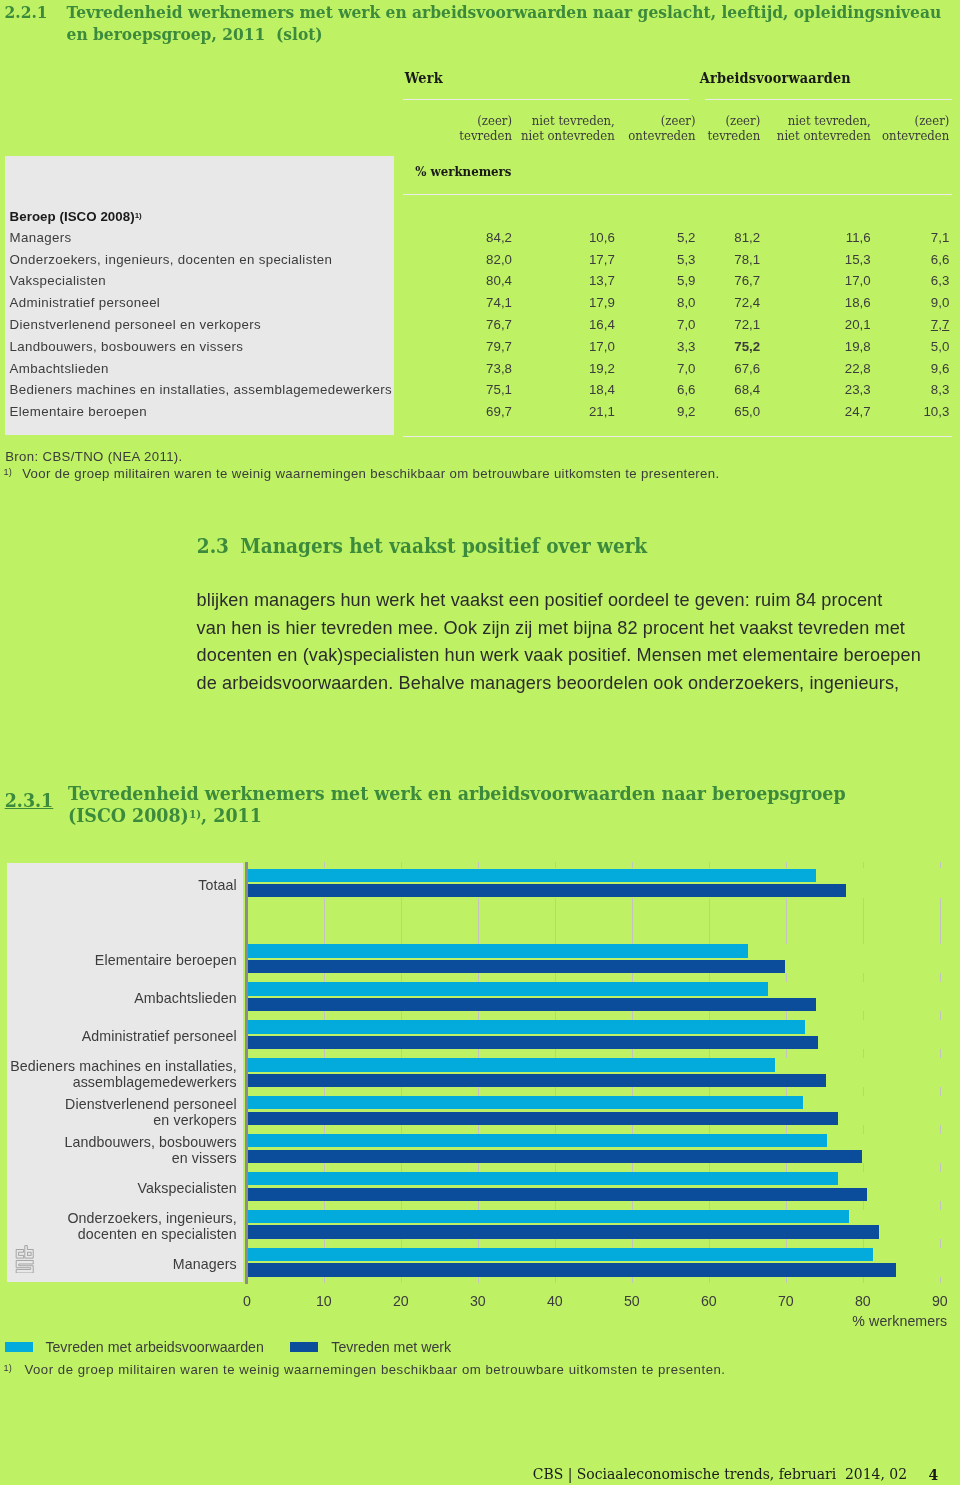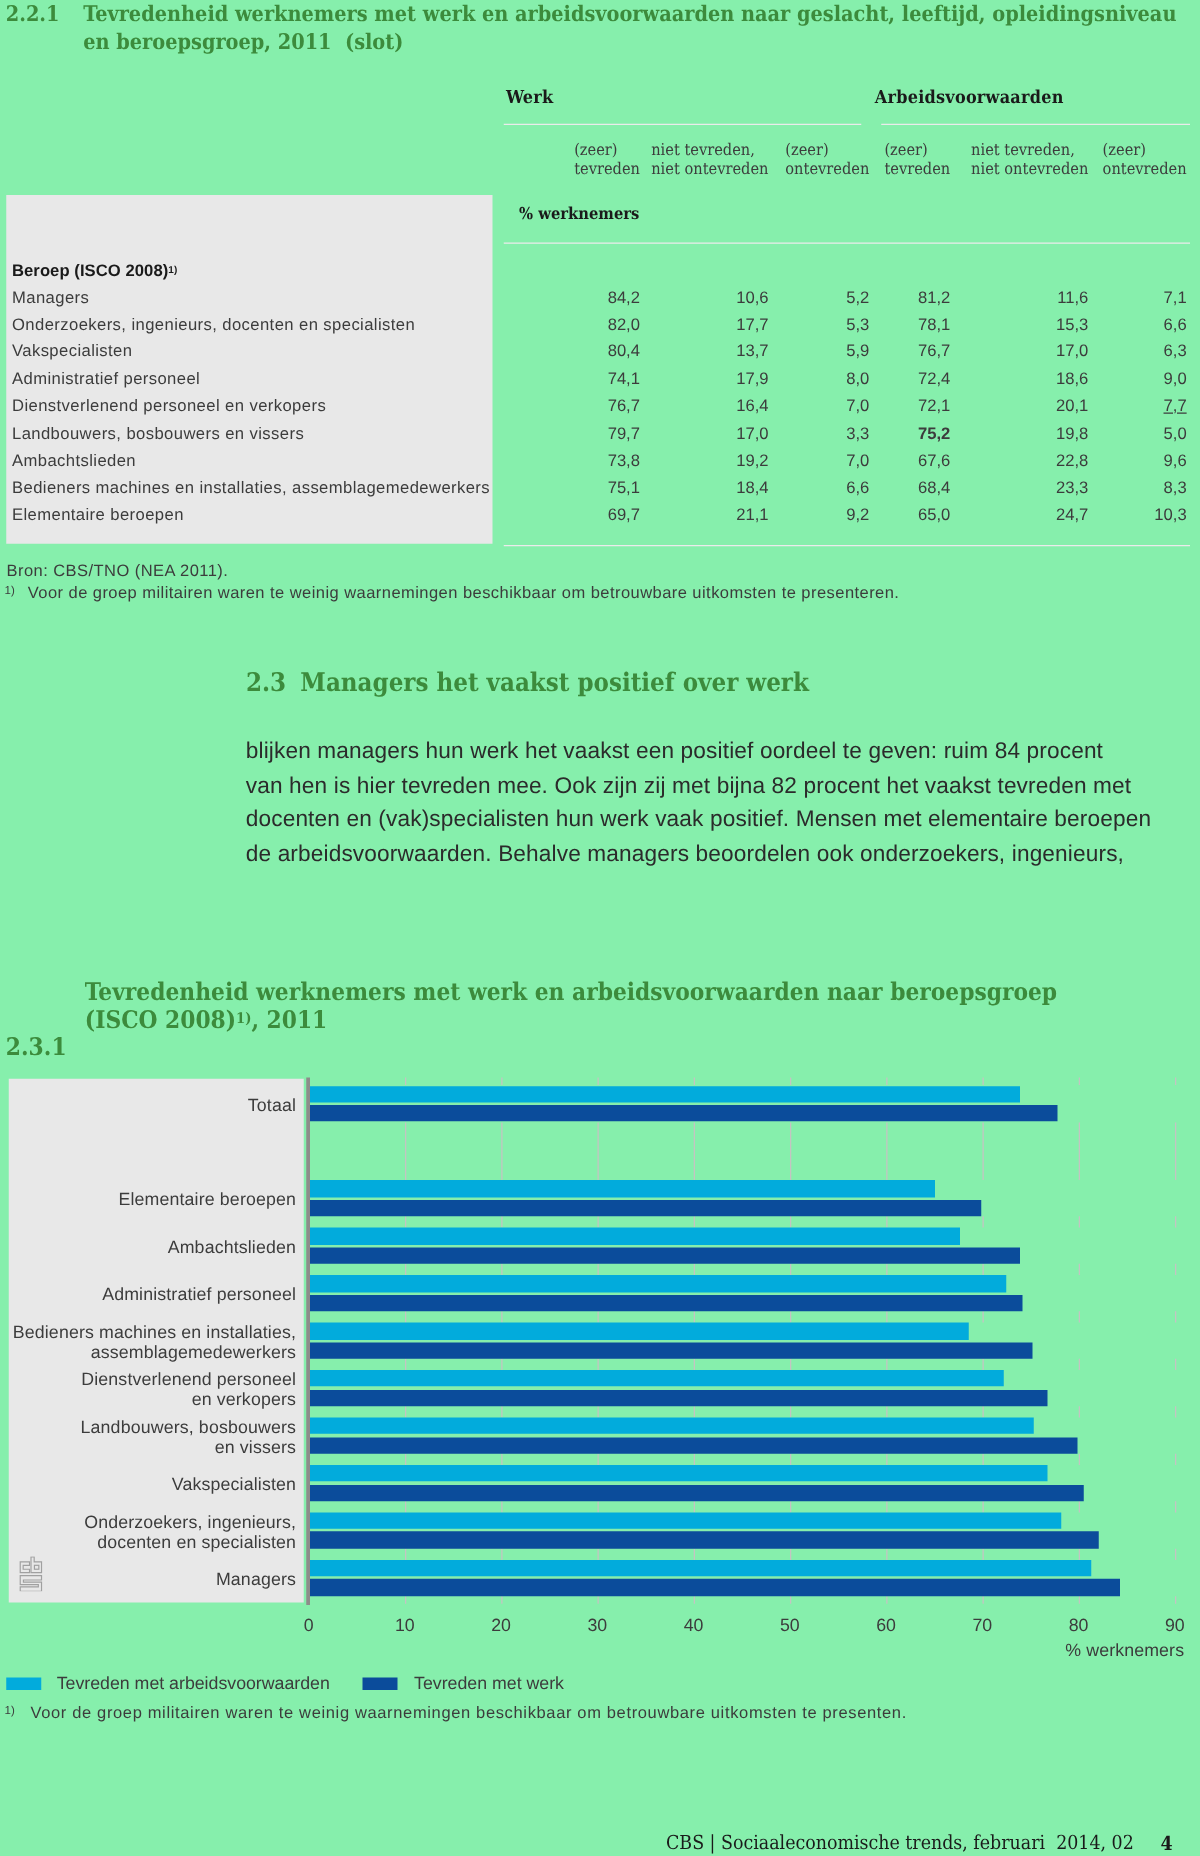--- a/index.html
+++ b/index.html
@@ -1,50 +1,50 @@
 <!DOCTYPE html>
 <html><head>
 <meta charset="utf-8">
 <style>
   html,body{margin:0;padding:0;background:#fff;}
   body{width:960px;height:1485px;font-family:"Liberation Sans",sans-serif;color:#333;}
-  .page{position:relative;width:960px;height:1485px;overflow:hidden;background:#86efac;}
+  .page{position:relative;width:960px;height:1485px;overflow:hidden;background:#bef264;}
   .abs{position:absolute;}
 
   
   .serif-b{font-family:"DejaVu Serif Condensed","DejaVu Serif",serif;font-weight:bold;}
   .serif-r{font-family:"DejaVu Serif Condensed","DejaVu Serif",serif;font-weight:normal;}
   .sans{font-family:"Liberation Sans",sans-serif;}
 
   
   #tbl-num{left:4.6px;top:1.2px;font-size:17.2px;line-height:22px;color:#3c8b3c;white-space:nowrap;}
   #tbl-title{left:66.6px;top:1.2px;width:890px;font-size:17.2px;line-height:22px;color:#3c8b3c;white-space:pre;}
   #tbl-title .l2{display:block;}
 
   .grouphdr{font-size:14.3px;line-height:14px;color:#1a1a1a;white-space:nowrap;letter-spacing:0.2px;}
   .rule{position:absolute;height:1px;background:#ebebeb;}
-  .colhdr{position:absolute;font-size:13px;line-height:15.1px;color:#3c3c3c;text-align:left;white-space:nowrap;}
+  .colhdr{position:absolute;font-size:13px;line-height:15.1px;color:#3c3c3c;text-align:right;white-space:nowrap;}
   #panel-top{left:4.6px;top:156.4px;width:389.4px;height:278.2px;background:#e8e8e8;}
   #unit-label{left:415.3px;top:164.5px;font-size:13.1px;line-height:13px;color:#1a1a1a;white-space:nowrap;}
   .rowlabel{position:absolute;left:9.6px;font-size:13.3px;line-height:13px;color:#3c3c3c;white-space:nowrap;letter-spacing:0.33px;}
   .rowlabel.head{font-weight:bold;color:#1a1a1a;letter-spacing:0.05px;}
   .cell{position:absolute;font-size:13.3px;line-height:13px;color:#3c3c3c;text-align:right;white-space:nowrap;}
   sup.fn{font-size:0.60em;vertical-align:baseline;position:relative;top:-0.40em;line-height:0;}
   #tbl-source{left:5.2px;top:447.7px;font-size:13.2px;line-height:17px;color:#3c3c3c;white-space:nowrap;letter-spacing:0.365px;}
   #tbl-fnmark{left:3.6px;top:466.6px;font-size:9.2px;line-height:10px;color:#3c3c3c;}
   #tbl-fntext{left:22.2px;top:464.7px;font-size:13.2px;line-height:17px;color:#3c3c3c;white-space:nowrap;letter-spacing:0.365px;}
 
   
   #sec-num{left:196.8px;top:532.9px;font-size:20.5px;line-height:26px;color:#3c8b3c;white-space:nowrap;}
   #sec-head{left:240.3px;top:532.9px;font-size:20.5px;line-height:26px;color:#3c8b3c;white-space:nowrap;}
   #sec-par{left:196.6px;top:586.7px;width:760px;font-size:18.1px;line-height:27.85px;color:#2b2b2b;letter-spacing:0.12px;}
   #sec-par span{display:block;white-space:nowrap;}
 
   
-  #fig-num{left:4.7px;top:827px;font-size:19.4px;line-height:22px;color:#3c8b3c;white-space:nowrap;}
+  #fig-num{left:4.7px;top:790px;font-size:19.4px;line-height:22px;color:#3c8b3c;white-space:nowrap;text-decoration:underline;}
   #fig-title{left:67.9px;top:783.3px;width:880px;font-size:19.4px;line-height:22px;color:#3c8b3c;}
   #fig-title .l2{display:block;}
 
   #chart{left:0px;top:855px;width:960px;height:440px;}
   #chart-panel{left:6.9px;top:8.3px;width:236.0px;height:418.8px;background:#e8e8e8;}
   #axis-line{left:245px;top:7.4px;width:2.7px;height:421.2px;background:#8e8c8a;}
   .gridline{position:absolute;width:1px;background:#c5c3c2;}
   .bar{position:absolute;height:13.4px;}
   .catlabel{position:absolute;text-align:right;font-size:14.2px;line-height:15.6px;color:#3c3c3c;white-space:nowrap;letter-spacing:0.12px;}
   .xtick{position:absolute;font-size:14.2px;line-height:15px;color:#3c3c3c;text-align:center;}

